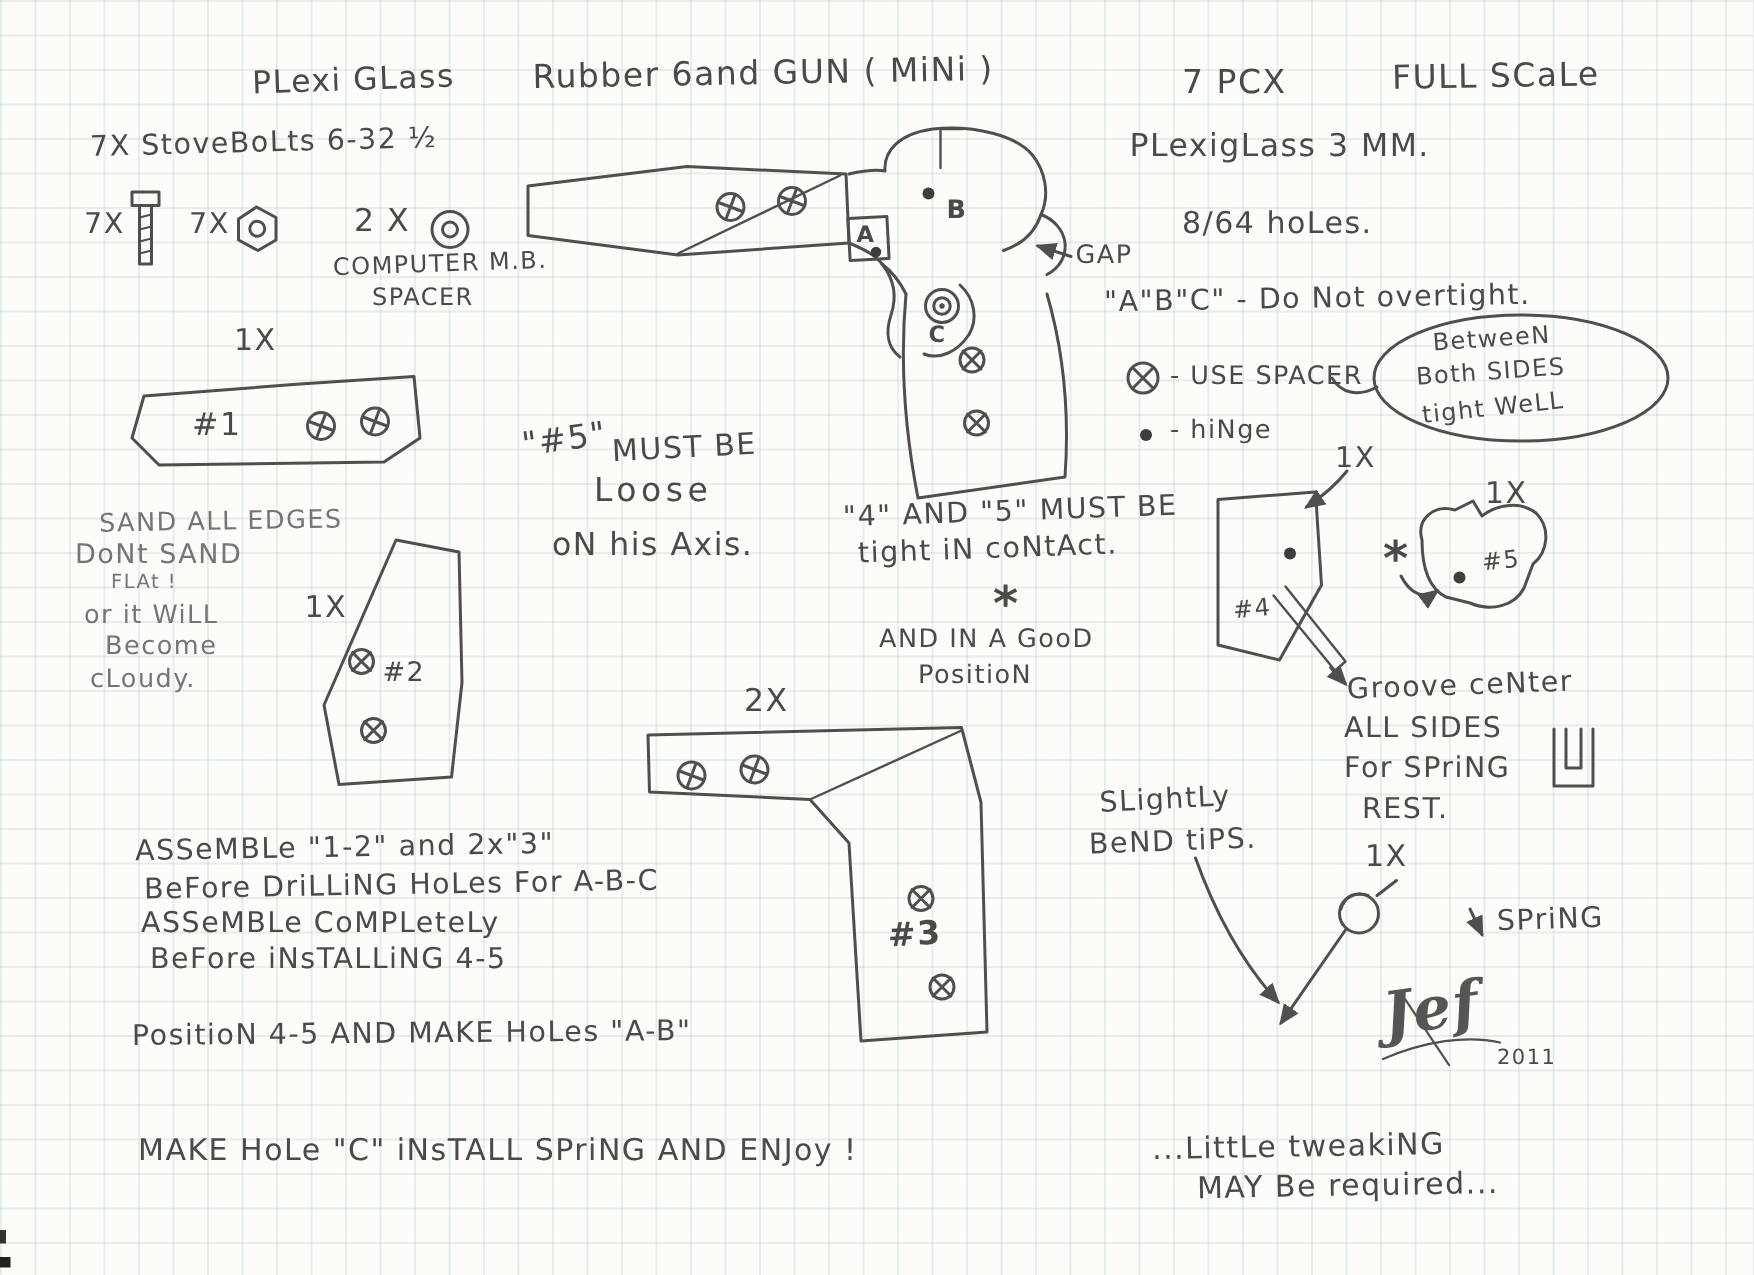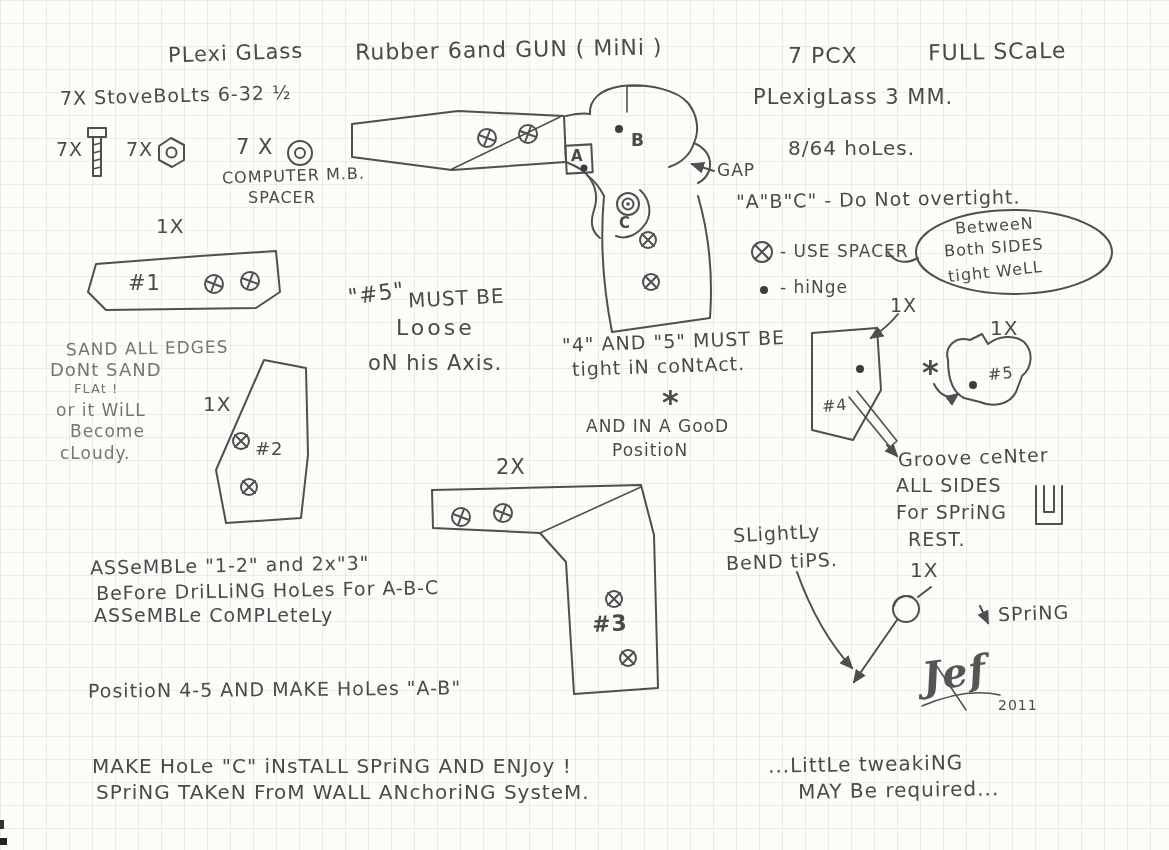--- a/index.html
+++ b/index.html
@@ -183,21 +183,21 @@
   </svg>
 
   <div class="hw" style="left:168px;top:42px;font-size:21px;transform:rotate(-2deg);">PLexi GLass</div>
   <div class="hw" style="left:355px;top:38px;font-size:22px;transform:rotate(-1deg);">Rubber 6and GUN ( MiNi )</div>
   <div class="hw" style="left:788px;top:44px;font-size:22px;">7 PCX</div>
   <div class="hw" style="left:928px;top:40px;font-size:22px;transform:rotate(-1deg);">FULL SCaLe</div>
 
   <div class="hw" style="left:60px;top:86px;font-size:19px;transform:rotate(-1.5deg);">7X StoveBoLts 6-32 ½</div>
   <div class="hw" style="left:56px;top:140px;font-size:19px;">7X</div>
   <div class="hw" style="left:126px;top:140px;font-size:19px;">7X</div>
-  <div class="hw" style="left:236px;top:136px;font-size:21px;">7 X</div>
+  <div class="hw" style="left:236px;top:136px;font-size:21px;">2 X</div>
   <div class="hw" style="left:222px;top:168px;font-size:16px;transform:rotate(-2deg);">COMPUTER M.B.</div>
   <div class="hw" style="left:248px;top:190px;font-size:16px;">SPACER</div>
 
   <div class="hw" style="left:753px;top:86px;font-size:21px;">PLexigLass  3 MM.</div>
   <div class="hw" style="left:788px;top:138px;font-size:20px;">8/64  hoLes.</div>
   <div class="hw" style="left:736px;top:190px;font-size:19px;transform:rotate(-1deg);">"A"B"C" - Do Not overtight.</div>
   <div class="hw" style="left:780px;top:243px;font-size:17px;">- USE SPACER</div>
   <div class="hw" style="left:780px;top:279px;font-size:17px;">- hiNge</div>
   <div class="hw" style="left:955px;top:218px;font-size:16px;transform:rotate(-4deg);">BetweeN</div>
   <div class="hw" style="left:944px;top:240px;font-size:16px;transform:rotate(-4deg);">Both SIDES</div>
@@ -249,19 +249,19 @@
   <div class="hw" style="left:733px;top:524px;font-size:19px;transform:rotate(-3deg);">SLightLy</div>
   <div class="hw" style="left:726px;top:552px;font-size:19px;transform:rotate(-2deg);">BeND tiPS.</div>
   <div class="hw" style="left:910px;top:560px;font-size:20px;">1X</div>
   <div class="hw" style="left:998px;top:604px;font-size:19px;transform:rotate(-2deg);">SPriNG</div>
   <div class="hw sig" style="left:922px;top:652px;font-size:40px;transform:rotate(-8deg);">Jef</div>
   <div class="hw" style="left:998px;top:698px;font-size:14px;">2011</div>
 
   <div class="hw" style="left:90px;top:556px;font-size:19px;transform:rotate(-1deg);">ASSeMBLe "1-2" and 2x"3"</div>
   <div class="hw" style="left:96px;top:581px;font-size:19px;transform:rotate(-1deg);">BeFore DriLLiNG HoLes For A-B-C</div>
   <div class="hw" style="left:94px;top:606px;font-size:19px;">ASSeMBLe CoMPLeteLy</div>
+  <div class="hw" style="left:100px;top:630px;font-size:19px;">BeFore iNsTALLiNG  4-5</div>
   <div class="hw" style="left:88px;top:680px;font-size:19px;transform:rotate(-0.5deg);">PositioN 4-5 AND MAKE HoLes "A-B"</div>
   <div class="hw" style="left:92px;top:756px;font-size:20px;">MAKE HoLe "C" iNsTALL SPriNG AND ENJoy !</div>
-  <div class="hw" style="left:96px;top:782px;font-size:20px;">SPriNG TAKeN FroM WALL ANchoriNG SysteM.</div>
   <div class="hw" style="left:768px;top:754px;font-size:20px;transform:rotate(-1deg);">...LittLe tweakiNG</div>
   <div class="hw" style="left:798px;top:780px;font-size:20px;transform:rotate(-1deg);">MAY Be required...</div>
 
 </div>
 
 </body></html>

